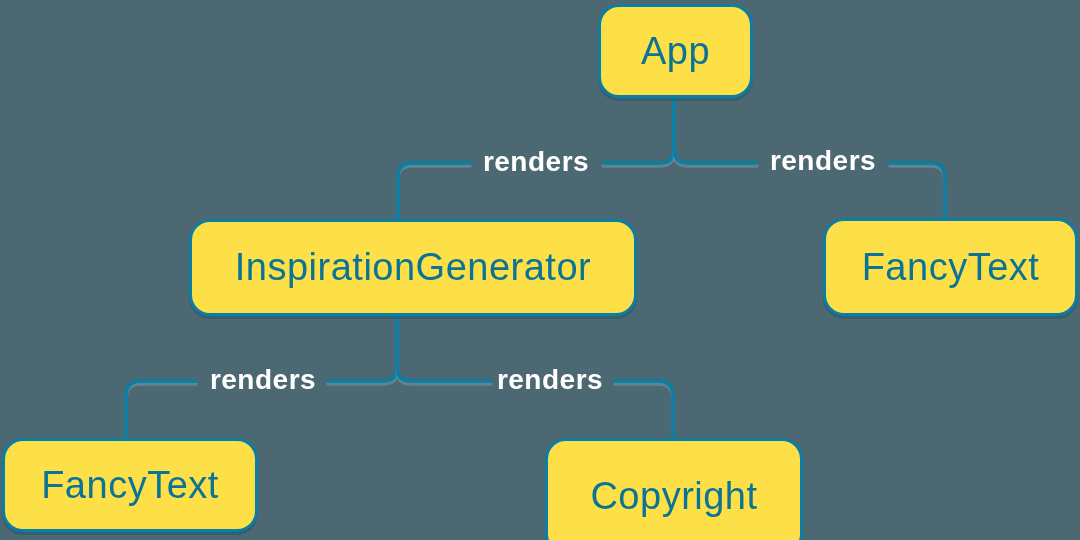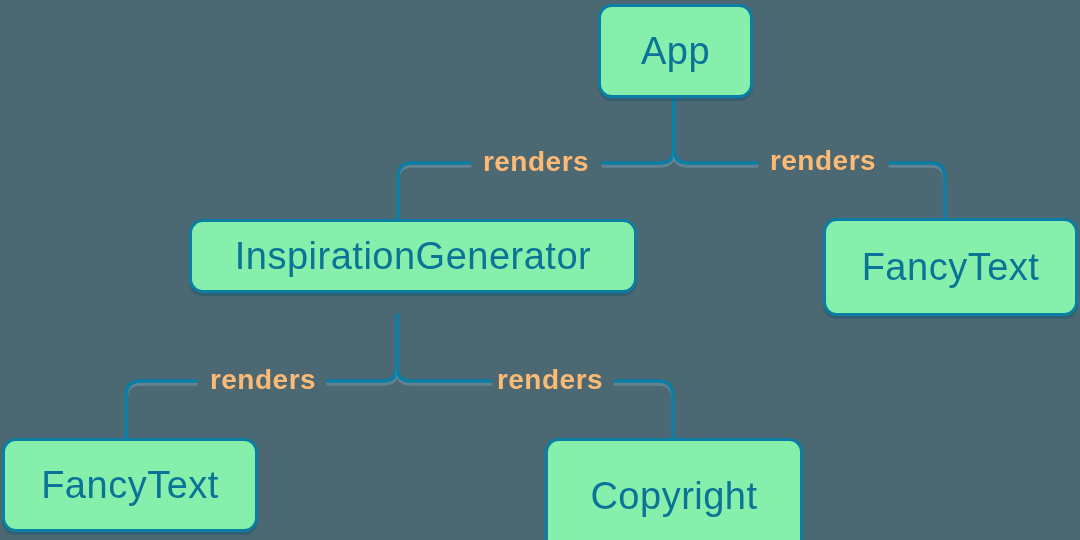--- a/index.html
+++ b/index.html
@@ -26,39 +26,39 @@
   svg.wires path {
     fill: none;
     stroke: #0A7EA4;
     stroke-width: 3.5;
     stroke-linecap: round;
     filter: drop-shadow(0 3px 0 rgba(150, 205, 225, 0.28));
   }
   .node {
     position: absolute;
     box-sizing: border-box;
-    background: #86efac;
+    background: #fde047;
     border: 3.5px solid #0A7EA4;
-    border-radius: 14px;
+    border-radius: 21px;
     display: flex;
     align-items: center;
     justify-content: center;
     box-shadow: 0 3px 0 rgba(9, 80, 108, 0.35);
   }
   .node .node-label {
     color: #0B7396;
     font-size: 38px;
     font-weight: 500;
     letter-spacing: 0.5px;
     white-space: nowrap;
   }
   .edge-label {
     position: absolute;
     transform: translate(-50%, -50%);
-    color: #fdba74;
+    color: #ffffff;
     font-size: 28px;
     font-weight: 700;
     letter-spacing: 0.5px;
     white-space: nowrap;
   }
 </style>
 </head>
 <body>
 
 <div class="stage">
@@ -67,21 +67,21 @@
     <path d="M 674 98 L 674 149 Q 674 163 660 163 L 603 163 M 470 163 L 412 163 Q 398 163 398 177 L 398 219"></path>
     <path d="M 674 98 L 674 149 Q 674 163 688 163 L 757 163 M 890 163 L 931 163 Q 945 163 945 178 L 945 218"></path>
     <path d="M 397 315 L 397 367 Q 397 381 383 381 L 328 381 M 196 381 L 141 381 Q 126 381 126 396 L 126 438"></path>
     <path d="M 397 315 L 397 367 Q 397 381 411 381 L 491 381 M 615 381 L 658 381 Q 673 381 673 396 L 673 438"></path>
   </svg>
 
   <div class="node" style="left:598px; top:4px; width:155px; height:94px;">
     <span class="node-label">App</span>
   </div>
 
-  <div class="node" style="left:189px; top:219px; width:448px; height:74px;">
+  <div class="node" style="left:189px; top:219px; width:448px; height:97px;">
     <span class="node-label">InspirationGenerator</span>
   </div>
 
   <div class="node" style="left:823px; top:218px; width:255px; height:98px;">
     <span class="node-label">FancyText</span>
   </div>
 
   <div class="node" style="left:2px; top:438px; width:256px; height:94px;">
     <span class="node-label">FancyText</span>
   </div>

